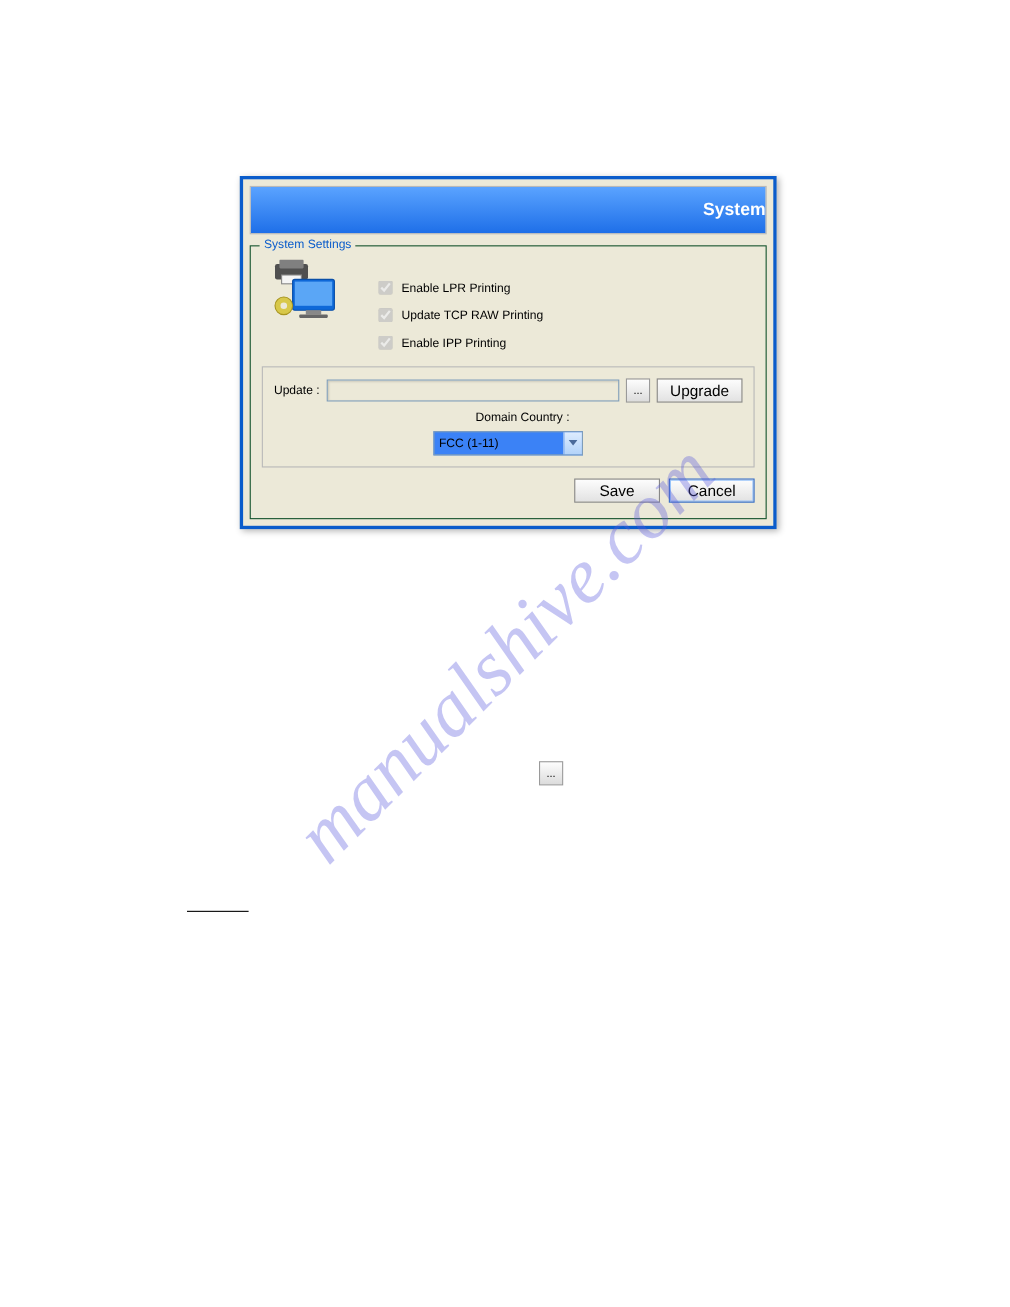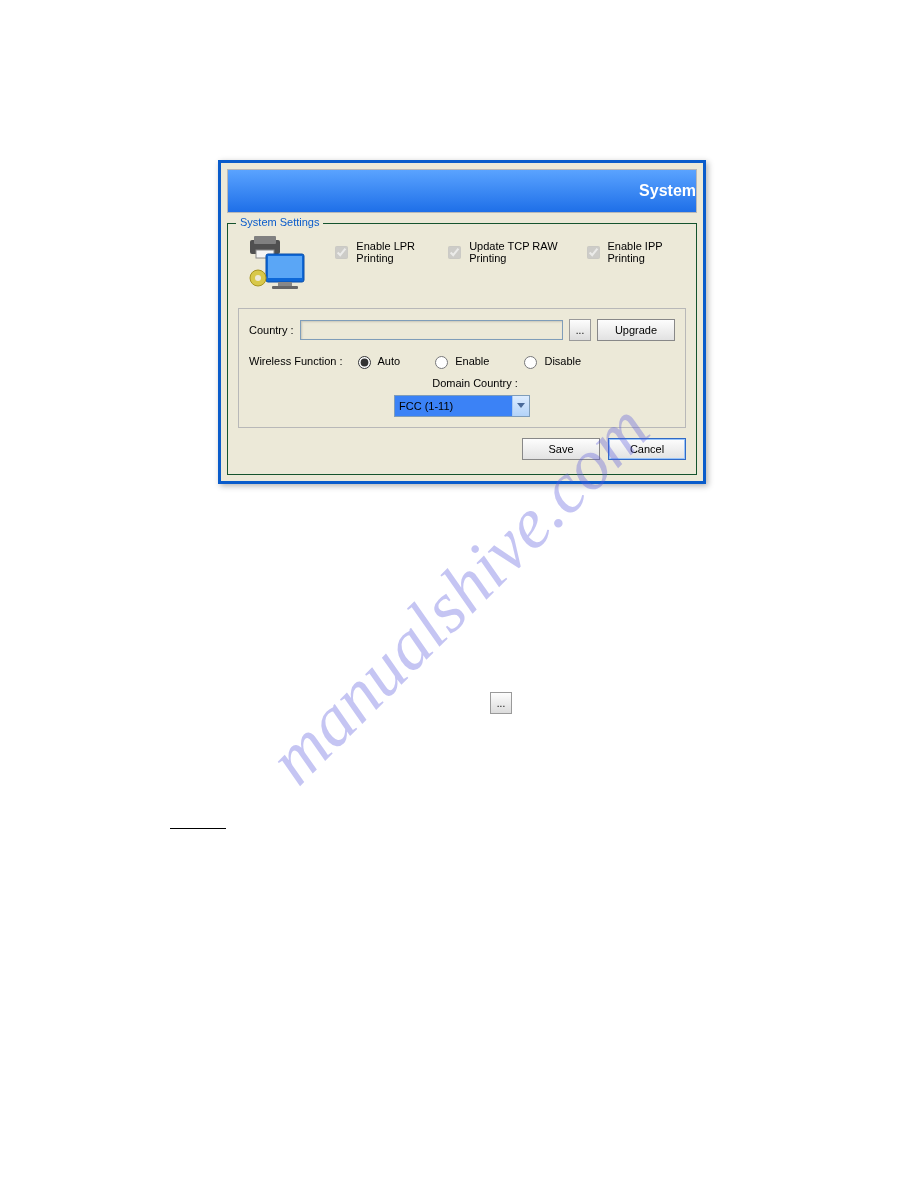--- a/index.html
+++ b/index.html
@@ -96,23 +96,23 @@
   }
   .icon-wrap {
     width: 64px;
     height: 60px;
     position: relative;
     margin-left: 8px;
   }
   .icon-wrap svg { position: absolute; }
   .checks {
     display: flex;
-    flex-direction: row;
+    flex-direction: column;
     gap: 6px;
-    margin-top: 4px;
+    margin-top: 16px;
   }
   .check-row { display: flex; align-items: center; gap: 5px; }
   .check-row input[type=checkbox] {
     width: 13px; height: 13px; accent-color: #888;
   }
   .check-row label { color: #000; font-size: 11px; }
   .inner-panel {
     border: 1px solid #B8B8B8;
     padding: 10px;
     margin-top: 4px;
@@ -140,21 +140,21 @@
     display: flex;
     align-items: center;
     justify-content: center;
     cursor: pointer;
   }
   .btn {
     min-width: 78px;
     height: 22px;
     background: linear-gradient(to bottom, #fdfdfd, #e2e2e2);
     border: 1px solid #888;
-    font-size: 11px;
+    font-size: 14px;
     cursor: pointer;
     display: inline-flex;
     align-items: center;
     justify-content: center;
   }
   .btn.default {
     border: 1px solid #316AC5;
     box-shadow: inset 0 0 0 1px #99C4F9;
   }
   .right-col {
@@ -271,45 +271,28 @@
           </div>
           <div class="check-row">
             <input type="checkbox" checked="" disabled="" style="">
             <label>Enable IPP Printing</label>
           </div>
         </div>
       </div>
 
       <div class="inner-panel">
         <div class="update-row">
-          <span class="lbl">Country :</span>
+          <span class="lbl">Update :</span>
           <div class="textfield"></div>
           <div class="browse-btn">
             <span>...</span>
           </div>
           <button class="btn">Upgrade</button>
         </div>
 
-        <div class="row2">
-          <span class="lbl">Wireless Function :</span>
-          <div class="radio-group">
-            <div class="radio-item">
-              <input type="radio" name="wf" checked="" style="">
-              <span>Auto</span>
-            </div>
-            <div class="radio-item">
-              <input type="radio" name="wf" style="">
-              <span>Enable</span>
-            </div>
-            <div class="radio-item">
-              <input type="radio" name="wf" style="">
-              <span>Disable</span>
-            </div>
-          </div>
-        </div>
 
         <div class="row3">
           <span class="lbl" style="margin-left:26px">Domain Country :</span>
           <div class="select-mock">
             <span>FCC (1-11)</span>
             <div class="select-arrow">
               <svg width="8" height="6">
                   <polygon points="0,0 8,0 4,5" fill="#4A6A9A"></polygon>
                 </svg>
             </div>

